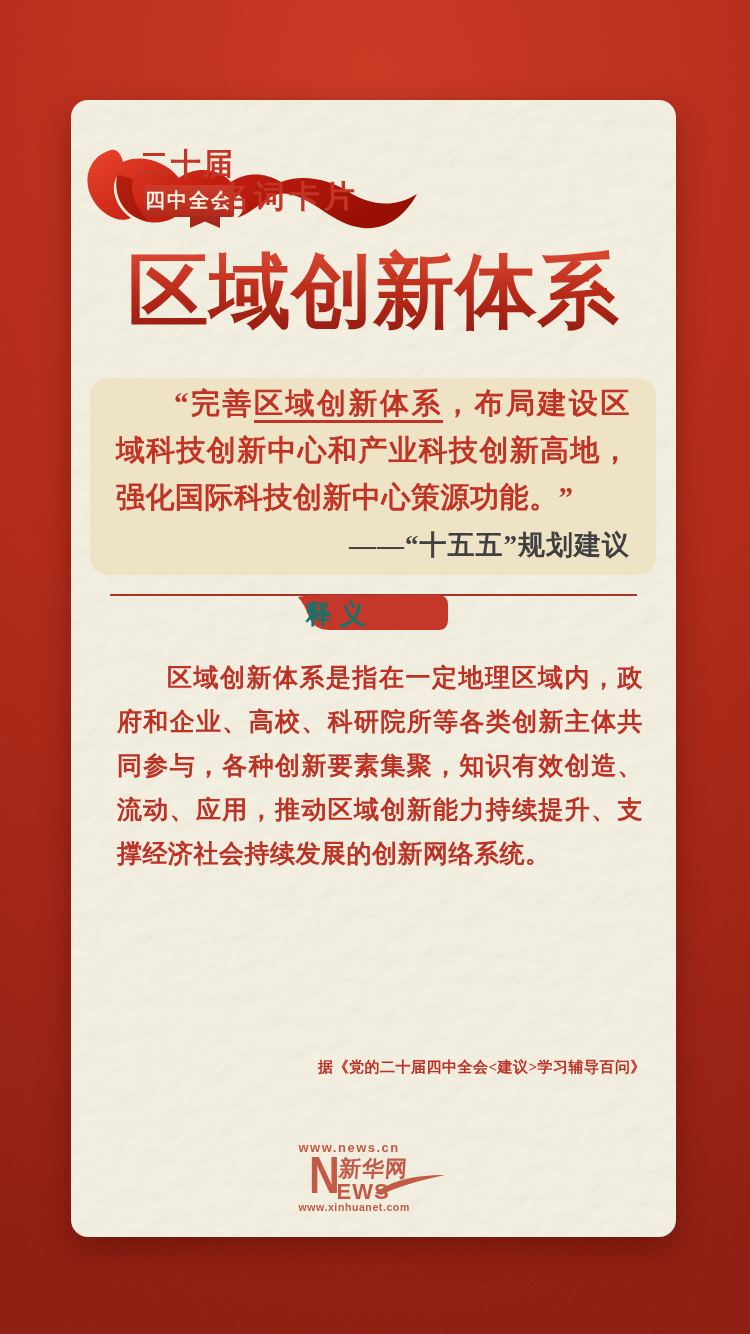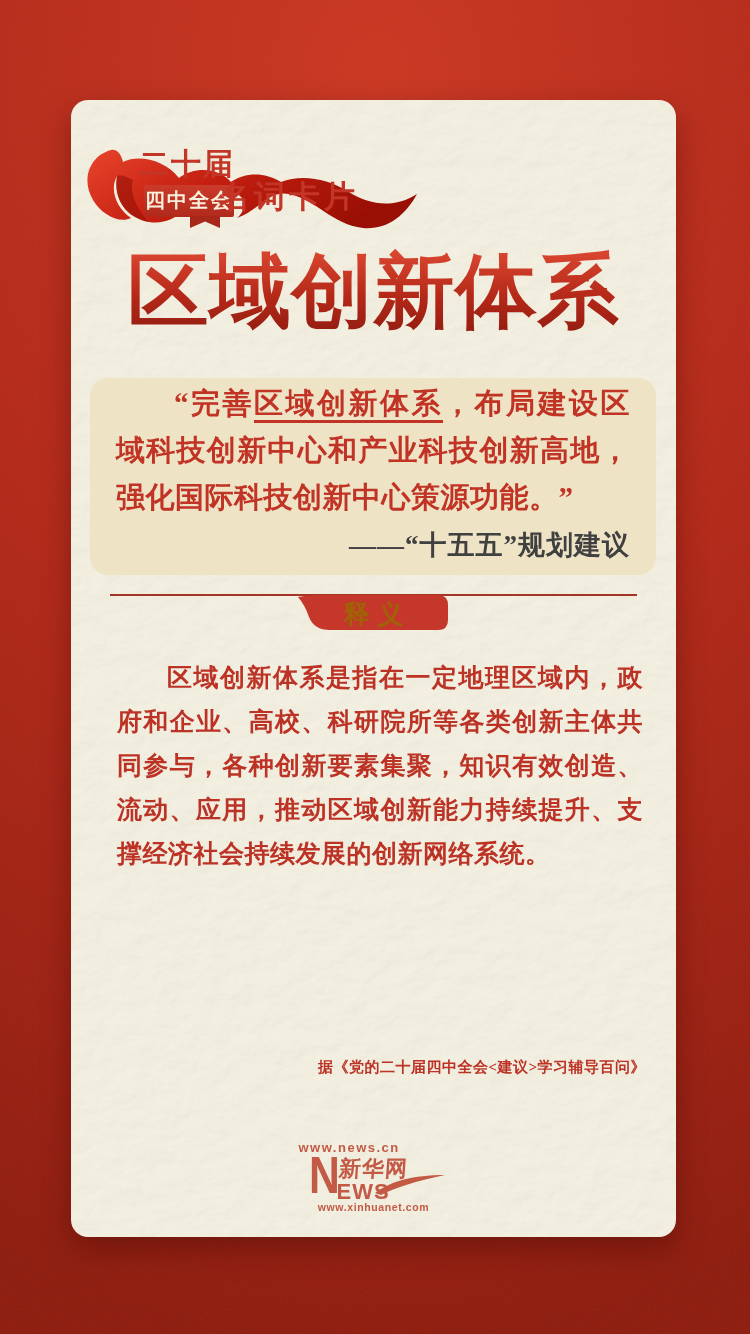--- a/index.html
+++ b/index.html
@@ -51,42 +51,42 @@
     margin:0;font-size:29px;font-weight:700;line-height:47px;color:#c03325;
     text-align:justify;text-indent:2em;letter-spacing:.5px;
   }
   .quote-text .uline{border-bottom:3px solid #c03325;padding-bottom:1px;}
   .quote-attr{margin-top:6px;text-align:right;font-size:27px;font-weight:700;color:#404040;letter-spacing:1px;}
   
   .divider-line{position:absolute;left:39px;top:494px;width:527px;border-top:2px solid #a43526;}
   .section-tab{position:absolute;left:50%;top:494px;transform:translateX(-50%);width:152px;height:37px;}
   .section-tab svg{position:absolute;left:0;top:0;width:152px;height:37px;}
   .section-tab .lbl{
-    position:absolute;left:0;top:3px;width:100%;text-align:center;
-    font-size:26px;font-weight:900;color:#a16207;letter-spacing:8px;text-indent:8px;
+    position:absolute;left:0;top:3px;width:100%;text-align:left;
+    font-size:26px;font-weight:900;color:#0f766e;letter-spacing:8px;text-indent:8px;
   }
   
   .bodytext{position:absolute;left:42px;top:552px;width:534px;color:#bc3326;}
   .bodytext p{
     margin:4px;font-size:25px;font-weight:700;line-height:44px;
     text-align:justify;text-indent:2em;letter-spacing:.5px;
   }
   .source{
     position:absolute;right:30px;top:958px;width:540px;text-align:right;
     font-size:15px;font-weight:700;color:#bc3326;letter-spacing:.5px;
   }
   
   .logo{position:absolute;left:50%;top:1040px;transform:translateX(-50%);width:150px;height:70px;color:#c25a45;}
   .logo-url-top{text-align:left;font-family:"Liberation Sans","DejaVu Sans",sans-serif;font-size:13px;font-weight:700;letter-spacing:1.5px;}
   .logo-mid{position:relative;height:44px;}
   .logo-n{position:absolute;left:10px;top:-6px;font-family:"Liberation Sans","DejaVu Sans",sans-serif;font-size:52px;font-weight:900;transform:scaleX(.82);transform-origin:left top;line-height:1;}
   .logo-cn{position:absolute;left:40px;top:-1px;font-size:22px;font-weight:900;letter-spacing:1px;transform:skewX(-4deg);}
   .logo-ews{position:absolute;left:38px;top:24px;font-family:"Liberation Sans","DejaVu Sans",sans-serif;font-size:22px;font-weight:900;letter-spacing:1px;}
   .logo-swoosh{position:absolute;left:74px;top:18px;width:74px;height:24px;}
-  .logo-url-bottom{text-align:center;font-family:"Liberation Sans","DejaVu Sans",sans-serif;font-size:10.5px;font-weight:700;letter-spacing:.6px;margin-top:2px;}
+  .logo-url-bottom{font-family:"Liberation Sans","DejaVu Sans",sans-serif;font-size:10.5px;font-weight:700;letter-spacing:.6px;margin-top:2px;}
 </style>
 </head>
 <body>
 
 <div class="stage">
 
   <svg class="fx bg-grain" aria-hidden="true">
     <defs>
       <filter id="grain" x="0" y="0" width="100%" height="100%">
         <feTurbulence type="fractalNoise" baseFrequency="0.7" numOctaves="2" seed="3" stitchTiles="stitch"></feTurbulence>

